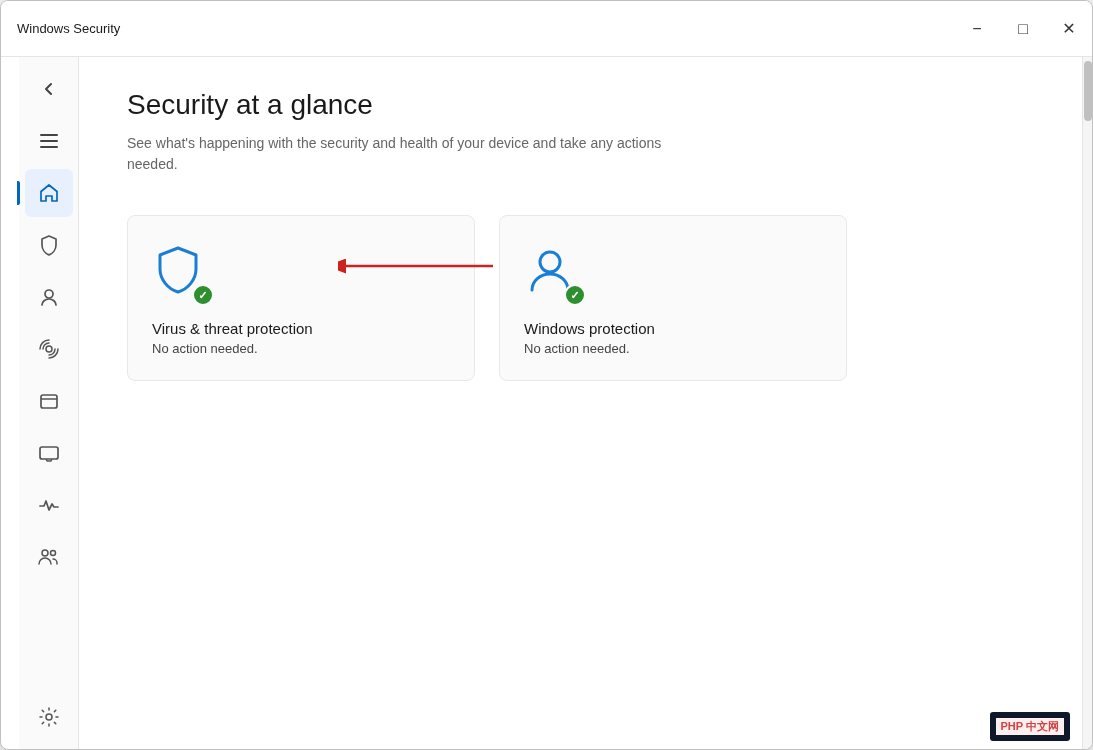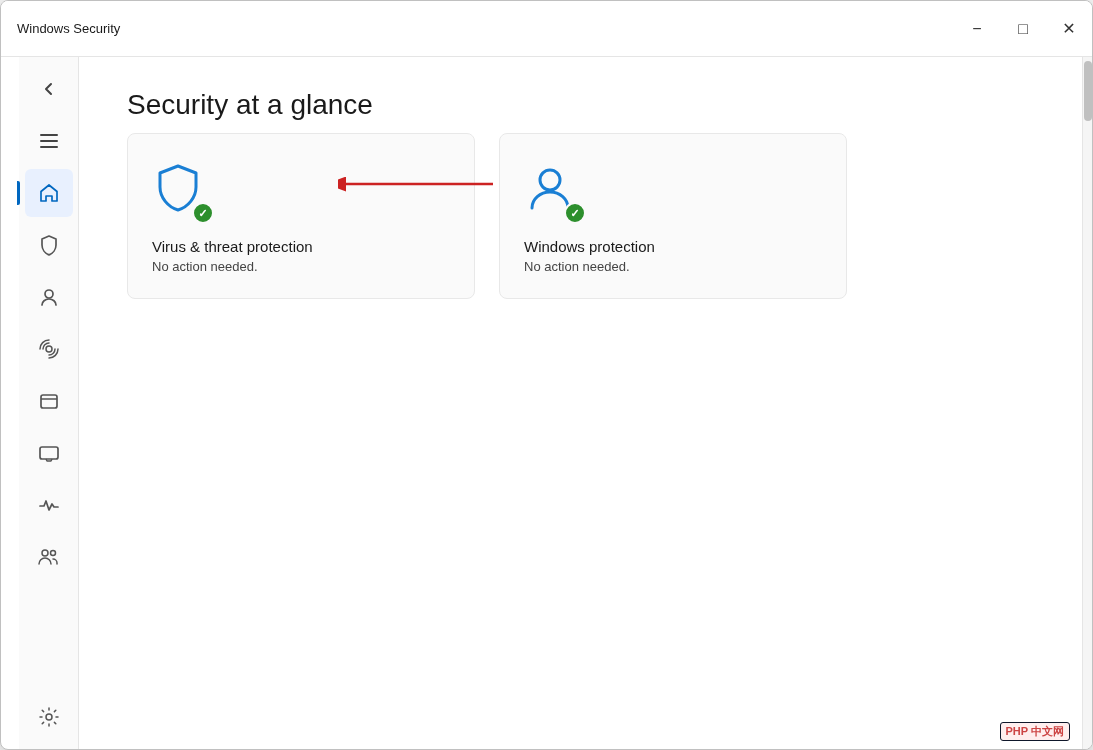--- a/index.html
+++ b/index.html
@@ -213,21 +213,21 @@
     .content::-webkit-scrollbar-thumb { background: #c8c8c8; border-radius: 4px; }
 
     
     .watermark {
       position: absolute;
       bottom: 8px;
       right: 12px;
       font-size: 11px;
       color: #c44;
       background: #fee;
-      border: 1px solid #0f172a;
+      border: 6px solid #0f172a;
       border-radius: 3px;
       padding: 1px 5px;
       font-weight: bold;
     }
 
     
     .right-scrollbar {
       width: 10px;
       background: #f5f5f5;
       border-left: 1px solid #e5e5e5;
@@ -356,20 +356,21 @@
             <path d="M11 2V4M11 18V20M2 11H4M18 11H20M4.2 4.2L5.6 5.6M16.4 16.4L17.8 17.8M4.2 17.8L5.6 16.4M16.4 5.6L17.8 4.2" stroke="#555" stroke-width="1.5" stroke-linecap="round"></path>
           </svg>
         </div>
       </div>
 
     </div>
 
     <div class="content">
 
       <h1 class="page-title">Security at a glance</h1>
+      <p class="page-subtitle">See what's happening with the security and health of your device and take any actions needed.</p>
 
       <div class="cards-grid">
 
         <div class="card" style="position:relative;">
           <div class="card-icon-wrap">
             <div class="shield-icon">
               <svg width="52" height="52" viewBox="0 0 52 52" fill="none">
                 <path d="M26 4L8 11V25C8 35.5 16 45.1 26 48C36 45.1 44 35.5 44 25V11L26 4Z" stroke="#1a7fd4" stroke-width="3" stroke-linejoin="round" fill="none"></path>
               </svg>
             </div>

